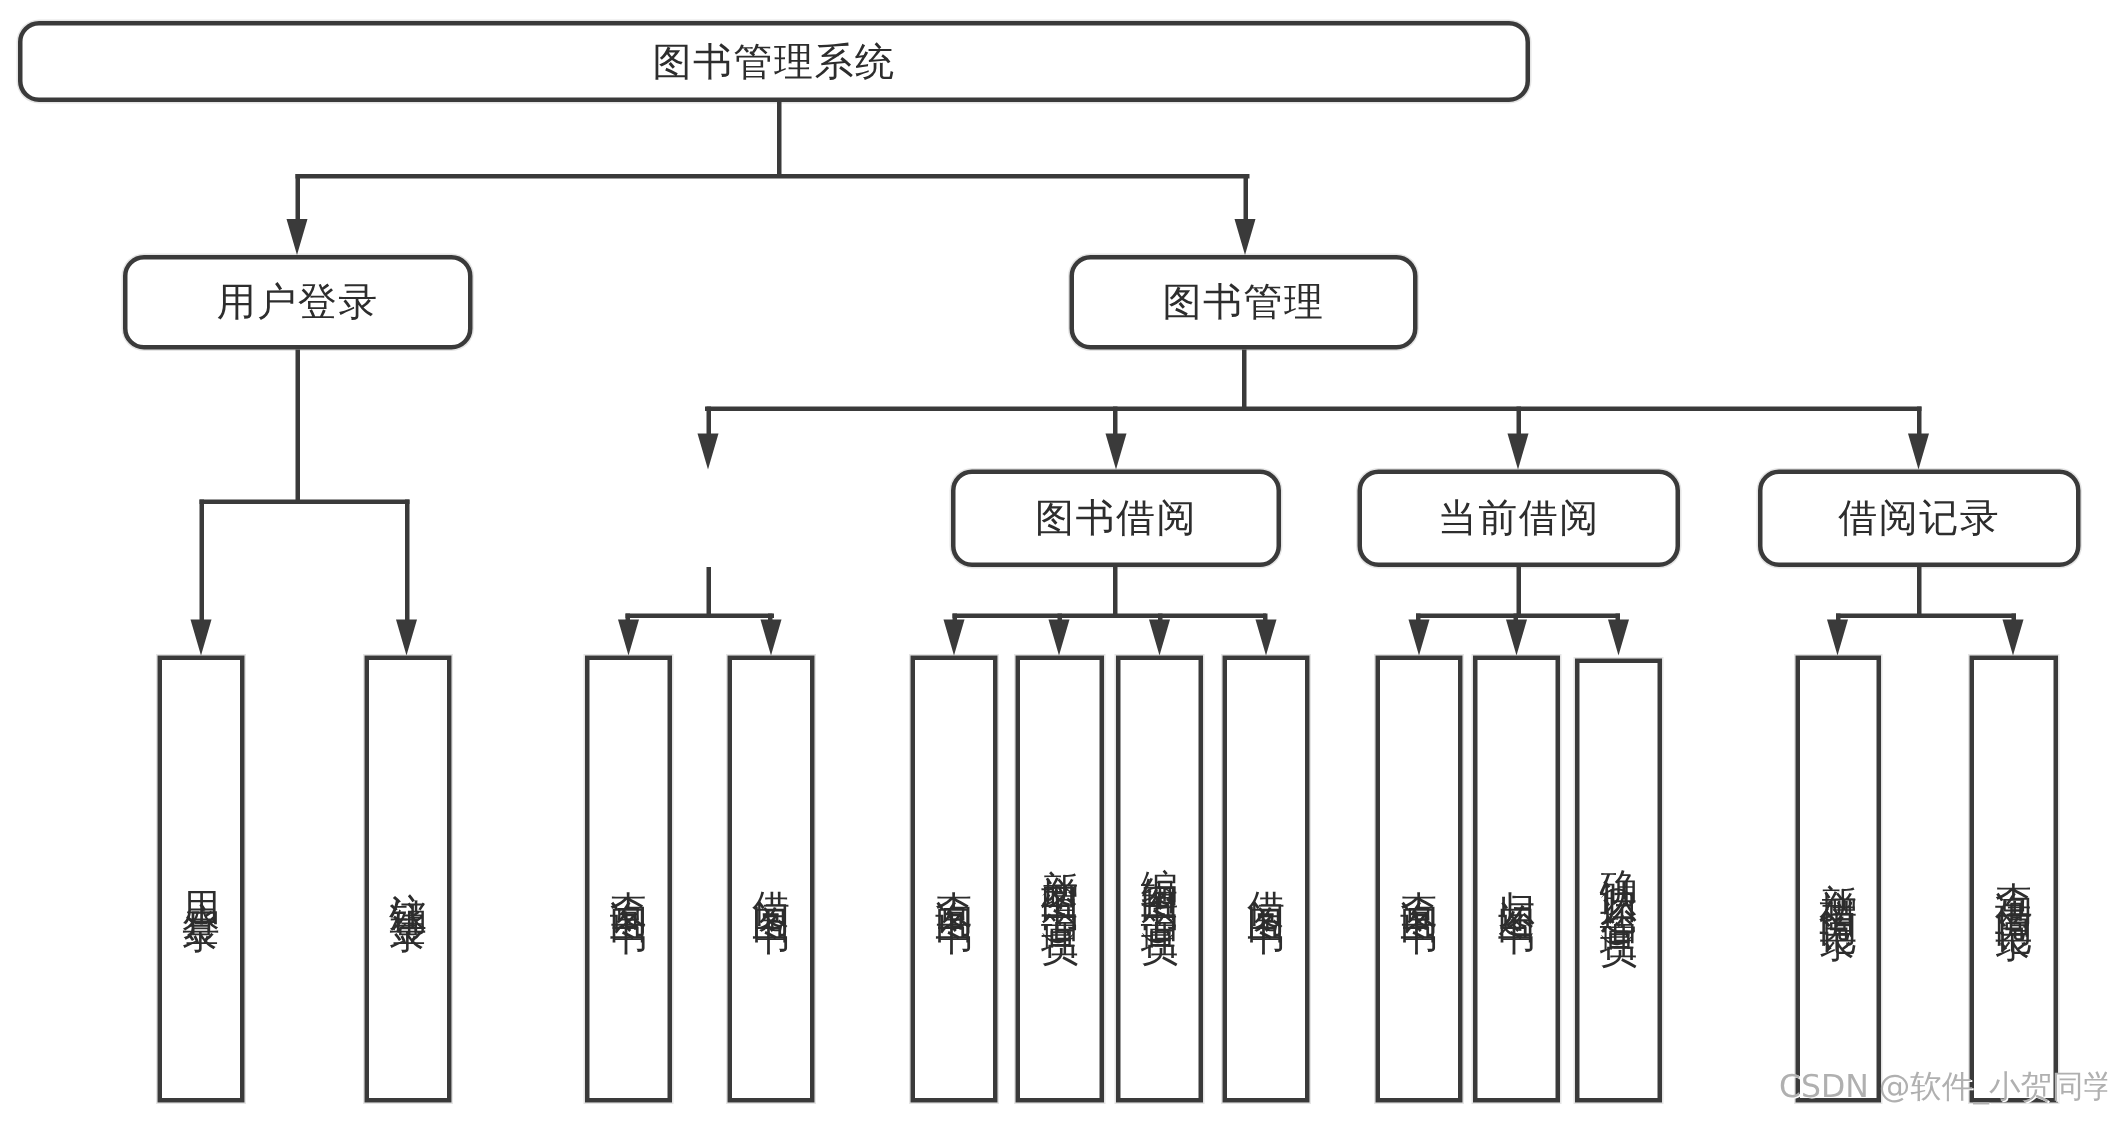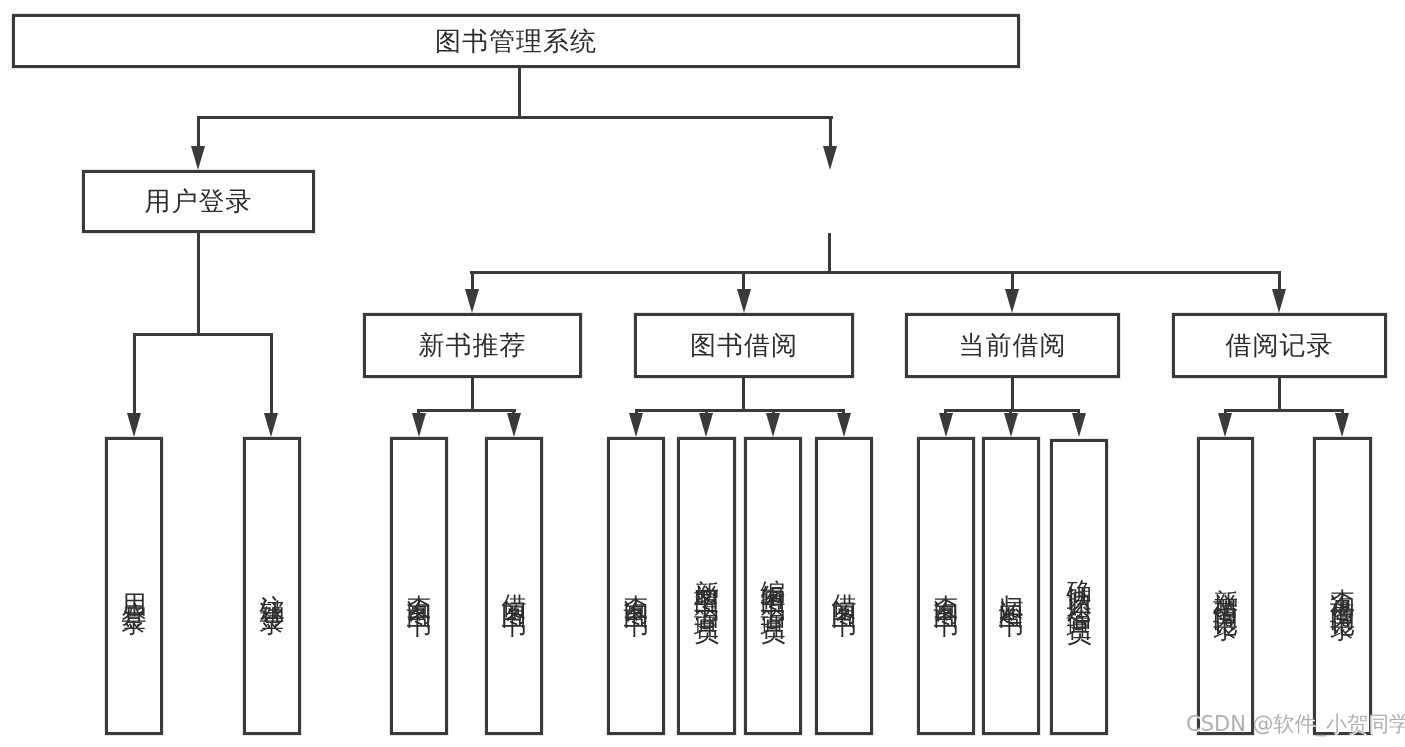--- a/index.html
+++ b/index.html
@@ -24,20 +24,21 @@
     color:var(--text);
     display:flex;
     align-items:center;
     justify-content:center;
     box-shadow:0 0 0 1px rgba(0,0,0,0.10);
   }
   .box.h{
     font-size:26px;
     letter-spacing:1px;
     white-space:nowrap;
+    border-radius:14px;
   }
   .box.v{
     writing-mode:vertical-rl;
     text-orientation:mixed;
     font-size:25px;
     letter-spacing:6px;
     line-height:1;
   }
   .vl,.hl{position:absolute;background:var(--line);}
   .vl{width:3px;}
@@ -68,20 +69,21 @@
   <div>
     <div class="vl" style="left:518px;top:68px;height:49px;"></div>
     <div class="hl" style="left:197px;top:116px;width:636px;"></div>
     <div class="vl" style="left:197px;top:116px;height:32px;"></div>
     <div class="ah" style="left:191px;top:146px;"></div>
     <div class="vl" style="left:829px;top:116px;height:32px;"></div>
     <div class="ah" style="left:823px;top:146px;"></div>
   </div>
 
   <div class="box h" style="left:82px;top:170px;width:233px;height:63px;">用户登录</div>
+  <div class="box h" style="left:713px;top:170px;width:232px;height:63px;">图书管理</div>
 
   <div>
     <div class="vl" style="left:197px;top:233px;height:103px;"></div>
     <div class="hl" style="left:133px;top:333px;width:140px;"></div>
     <div class="vl" style="left:133px;top:333px;height:84px;"></div>
     <div class="ah" style="left:127px;top:413px;"></div>
     <div class="vl" style="left:270px;top:333px;height:84px;"></div>
     <div class="ah" style="left:264px;top:413px;"></div>
   </div>
 
@@ -91,21 +93,20 @@
     <div class="vl" style="left:471px;top:271px;height:20px;"></div>
     <div class="ah" style="left:465px;top:289px;"></div>
     <div class="vl" style="left:742px;top:271px;height:20px;"></div>
     <div class="ah" style="left:737px;top:289px;"></div>
     <div class="vl" style="left:1011px;top:271px;height:20px;"></div>
     <div class="ah" style="left:1005px;top:289px;"></div>
     <div class="vl" style="left:1278px;top:271px;height:20px;"></div>
     <div class="ah" style="left:1272px;top:289px;"></div>
   </div>
 
-  <div class="box h" style="left:363px;top:313px;width:219px;height:65px;">新书推荐</div>
   <div class="box h" style="left:905px;top:313px;width:215px;height:65px;">当前借阅</div>
   <div class="box h" style="left:634px;top:313px;width:220px;height:65px;">图书借阅</div>
   <div class="box h" style="left:1172px;top:313px;width:215px;height:65px;">借阅记录</div>
 
   <div>
     <div class="vl" style="left:471px;top:378px;height:33px;"></div>
     <div class="hl" style="left:417px;top:409px;width:99px;"></div>
     <div class="vl" style="left:417px;top:409px;height:6px;"></div>
     <div class="ah" style="left:412px;top:413px;"></div>
     <div class="vl" style="left:512px;top:409px;height:6px;"></div>

